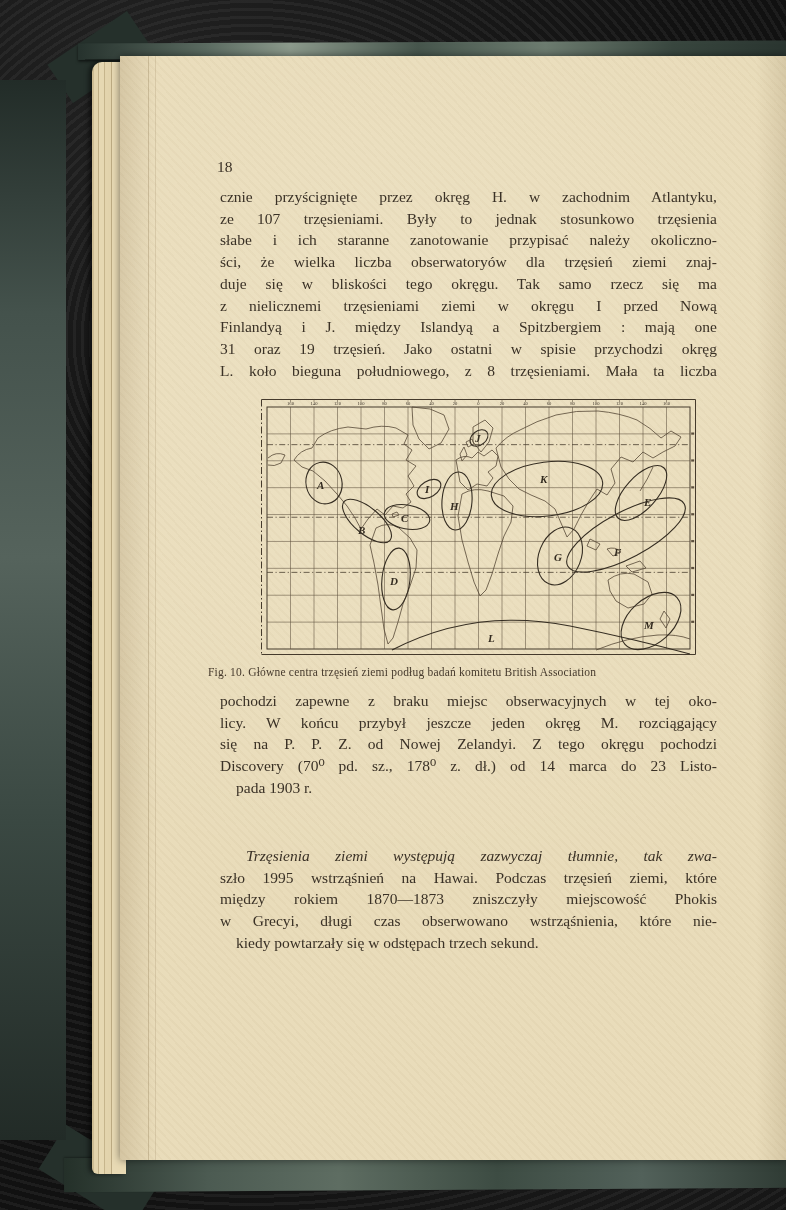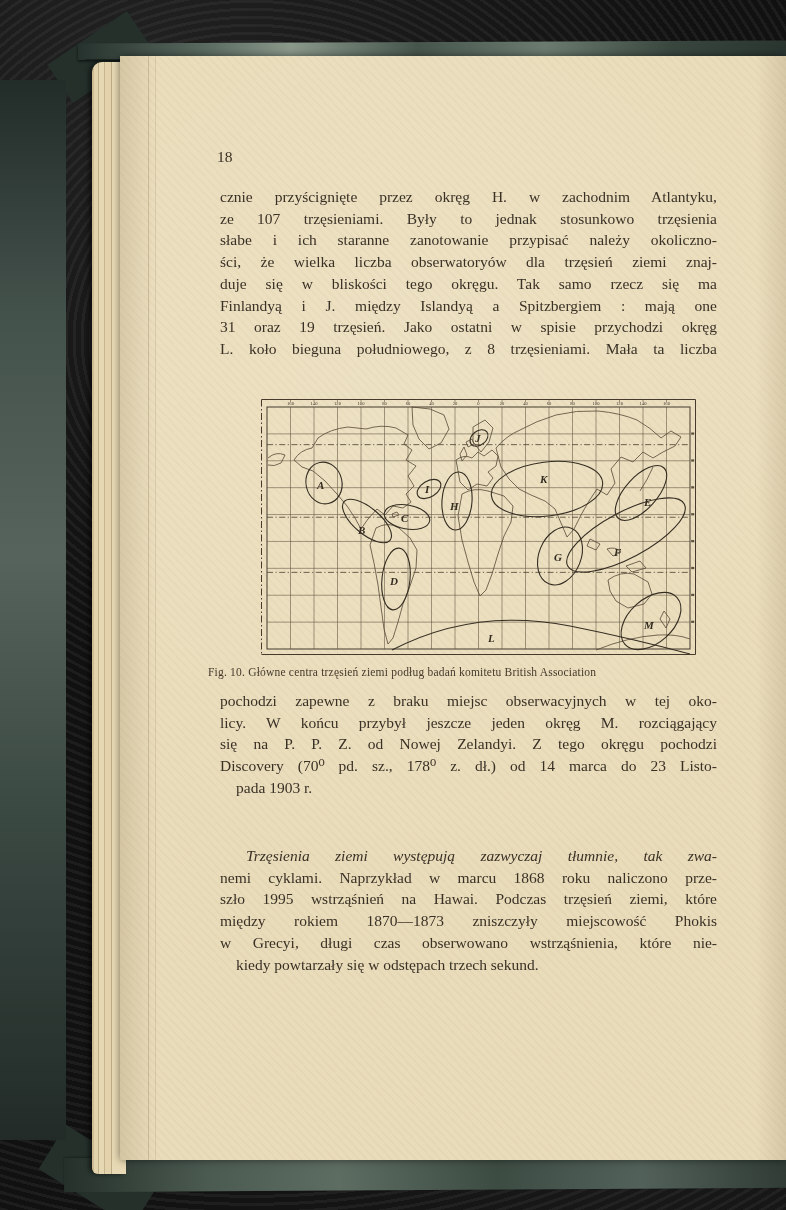--- a/index.html
+++ b/index.html
@@ -35,21 +35,21 @@
   .page{position:absolute;left:120px;top:56px;width:666px;height:1104px;
     background:
       radial-gradient(circle at 45% 30%, rgba(255,252,240,.18), transparent 60%),
       linear-gradient(90deg, rgba(120,95,55,.18), rgba(120,95,55,0) 36px),
       linear-gradient(270deg, rgba(100,80,45,.14), rgba(100,80,45,0) 30px),
       repeating-linear-gradient(47deg, rgba(150,125,80,.05) 0 2px, rgba(0,0,0,0) 2px 6px),
       #e9dcba;
     box-shadow:0 0 8px rgba(0,0,0,.5);}
   .crease{position:absolute;top:0;bottom:0;width:1px;background:rgba(120,95,55,.25);}
   .crease.c1{left:28px;} .crease.c2{left:35px;background:rgba(120,95,55,.16);}
-  .page-number{position:absolute;left:97px;top:92px;font-size:15.5px;color:#3a3126;}
+  .page-number{position:absolute;left:97px;top:102px;font-size:15.5px;color:#3a3126;}
   .para{position:absolute;left:100px;width:497px;font-size:15.5px;line-height:21.7px;
     color:#3a3126;}
   .para .line{text-align:justify;text-align-last:justify;white-space:normal;}
   .para .line.last{text-align-last:auto;margin-left:16px;}
   .para .line.indent{padding-left:26px;font-style:italic;}
   .p1{top:130px;} .p2{top:634px;} .p3{top:789px;}
   figure.mapfig{position:absolute;left:140px;top:342px;width:437px;height:258px;margin:0;}
   .caption{position:absolute;left:88px;top:610px;width:528px;
     font-size:11.5px;letter-spacing:.2px;color:#45392c;}
   svg text{font-family:"Liberation Serif","DejaVu Serif",serif;}
@@ -70,20 +70,21 @@
     <div class="crease c2"></div>
 
     <div class="page-number">18</div>
 
     <div class="para p1">
         <div class="line">cznie przyścignięte przez okręg H. w zachodnim Atlantyku,</div>
         <div class="line">ze 107 trzęsieniami. Były to jednak stosunkowo trzęsienia</div>
         <div class="line">słabe i ich staranne zanotowanie przypisać należy okoliczno-</div>
         <div class="line">ści, że wielka liczba obserwatoryów dla trzęsień ziemi znaj-</div>
         <div class="line">duje się w bliskości tego okręgu. Tak samo rzecz się ma</div>
+        <div class="line">z nielicznemi trzęsieniami ziemi w okręgu I przed Nową</div>
         <div class="line">Finlandyą i J. między Islandyą a Spitzbergiem :  mają one</div>
         <div class="line">31 oraz 19 trzęsień. Jako ostatni w spisie przychodzi okręg</div>
         <div class="line">L. koło bieguna południowego, z 8 trzęsieniami. Mała ta liczba</div>
       </div>
 
     <figure class="mapfig">
       <svg id="map-svg" viewBox="0 0 437 258" width="437" height="258">
         <g id="map-frame" stroke="#453a2c" stroke-width="1" fill="none">
           <line x1="1.5" y1="1.5" x2="435.5" y2="1.5"></line>
           <line x1="435.5" y1="1.5" x2="435.5" y2="256.5"></line>
@@ -220,20 +221,19 @@
 
     <div class="para p2">
         <div class="line">pochodzi zapewne z braku miejsc obserwacyjnych w tej oko-</div>
         <div class="line">licy. W końcu przybył jeszcze jeden okręg M. rozciągający</div>
         <div class="line">się na P. P. Z. od Nowej Zelandyi. Z tego okręgu pochodzi</div>
         <div class="line">Discovery (70⁰ pd. sz., 178⁰ z. dł.) od 14 marca do 23 Listo-</div>
         <div class="line last">pada 1903 r.</div>
       </div>
     <div class="para p3">
         <div class="line indent">Trzęsienia ziemi występują zazwyczaj tłumnie, tak zwa-</div>
-        <div class="line">nemi cyklami. Naprzykład w marcu 1868 roku naliczono prze-</div>
         <div class="line">szło 1995 wstrząśnień na Hawai. Podczas trzęsień ziemi, które</div>
         <div class="line">między rokiem 1870—1873 zniszczyły miejscowość Phokis</div>
         <div class="line">w Grecyi, długi czas obserwowano wstrząśnienia, które nie-</div>
         <div class="line last">kiedy powtarzały się w odstępach trzech sekund.</div>
       </div>
   </div>
 </div>
 
 </body></html>

